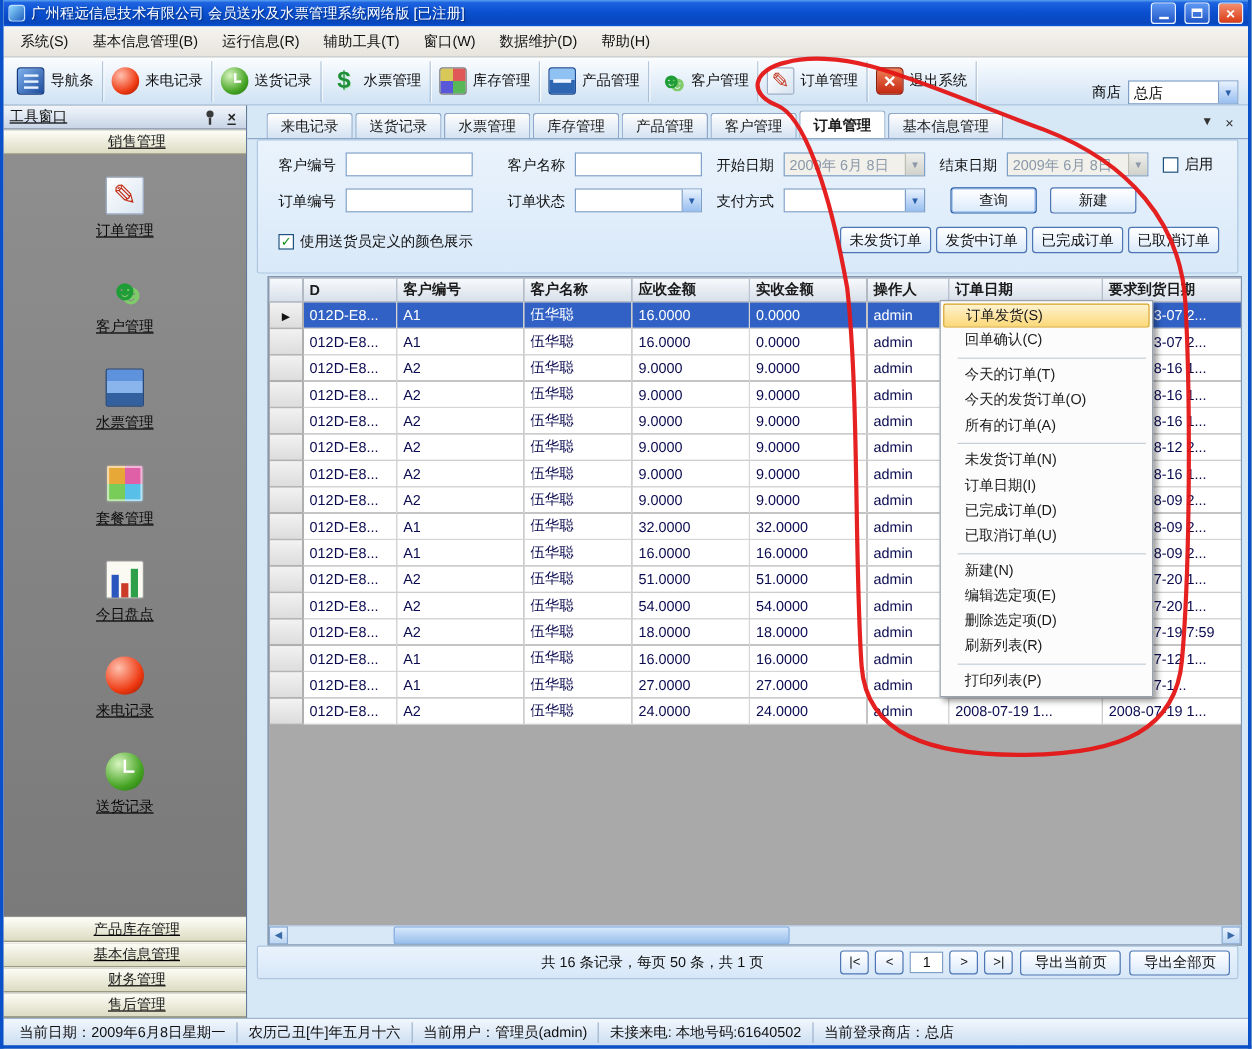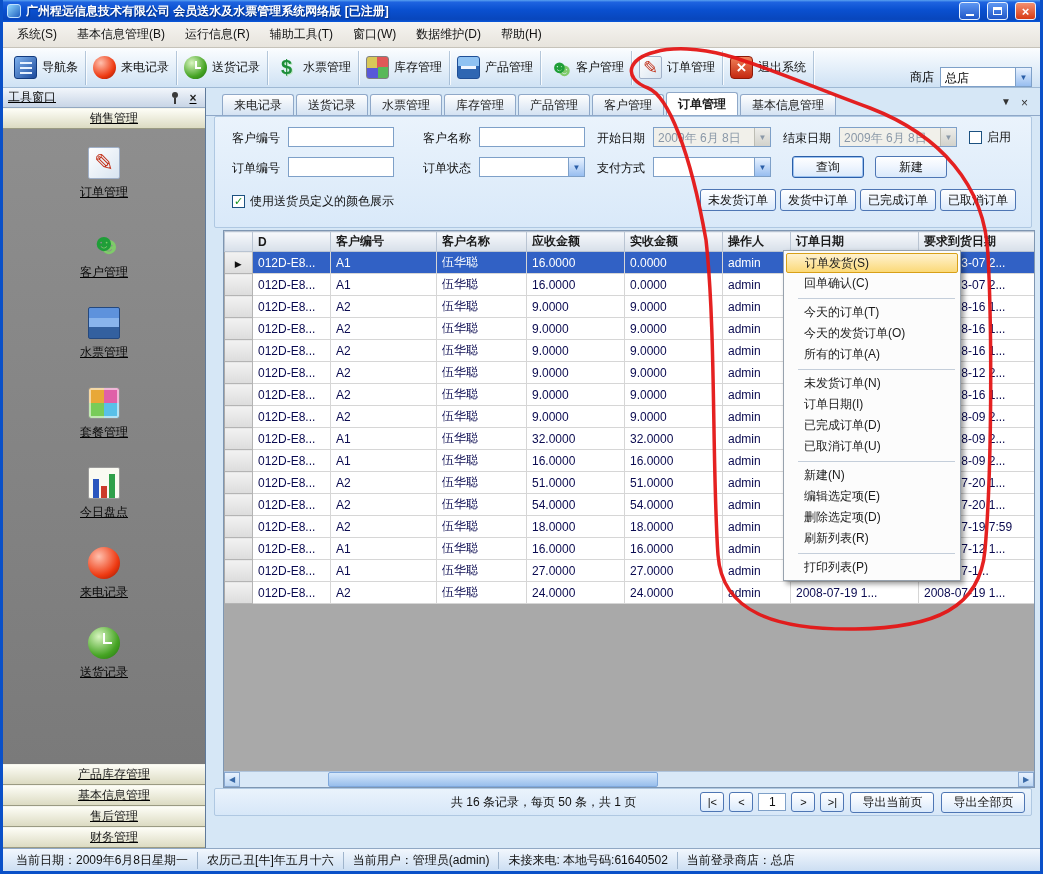--- a/index.html
+++ b/index.html
@@ -5,21 +5,21 @@
   * { box-sizing: border-box; margin: 0; padding: 0; }
   body { margin:0; background:#4a6990; font-family:"Liberation Sans","DejaVu Sans",sans-serif; font-size:12px; }
 
   .window { position:relative; width:1043px; height:874px; background:#D6E7F6;
             border-left:3px solid #0A50C8; border-right:3px solid #0A50C8; border-bottom:3px solid #0A50C8; overflow:hidden; }
 
   
   .titlebar { height:22px; display:flex; align-items:center; gap:5px; padding:0 4px;
     background:linear-gradient(180deg,#5AA2F0 0%,#1E63E0 10%,#0A50D0 45%,#0846BC 88%,#0A58DC 100%); }
   .app-icon { width:14px; height:14px; border-radius:3px; background:linear-gradient(135deg,#8FD8FF,#2060C0); border:1px solid #BFE0FF; }
-  .title-text { flex:1; color:#fff; font-weight:bold; white-space:nowrap; overflow:hidden; text-shadow:1px 1px 1px #05307E; }
+  .title-text { flex:1; color:#fff; font-weight:normal; white-space:nowrap; overflow:hidden; text-shadow:1px 1px 1px #05307E; }
   .win-btn { width:21px; height:18px; margin-left:2px; border-radius:3px; border:1px solid #E8F2FF;
     background:linear-gradient(#5E97F2,#2057C8); display:flex; align-items:center; justify-content:center; color:#fff; }
   .win-btn.close { background:linear-gradient(#F49070,#D83A14); }
   .win-btn .bar { width:8px; height:2px; background:#fff; margin-top:8px; }
   .win-btn .box { width:9px; height:8px; border:1px solid #fff; border-top:3px solid #fff; }
   .win-btn .x { font-weight:bold; font-size:13px; line-height:1; }
 
   
   .menubar { height:26px; display:flex; align-items:center; padding-left:4px;
     background:linear-gradient(#F6F4F0,#E7E4DD); border-bottom:1px solid #C6C3BA; }
@@ -290,22 +290,22 @@
 
           <div class="side-item">
             <span class="ico clock-icon"></span>
             <span>送货记录</span>
           </div>
         </div>
       <div class="bottom-groups">
 
       <div class="group-hdr">产品库存管理</div>
           <div class="group-hdr">基本信息管理</div>
+          <div class="group-hdr">财务管理</div>
           <div class="group-hdr">售后管理</div>
-          <div class="group-hdr">财务管理</div>
         </div>
     </div>
 
     <div class="content">
 
       <div class="tab-strip">
         <div style="display:flex;gap:2px;align-items:flex-end;">
 
         <div class="tab">来电记录</div>
             <div class="tab">送货记录</div>

